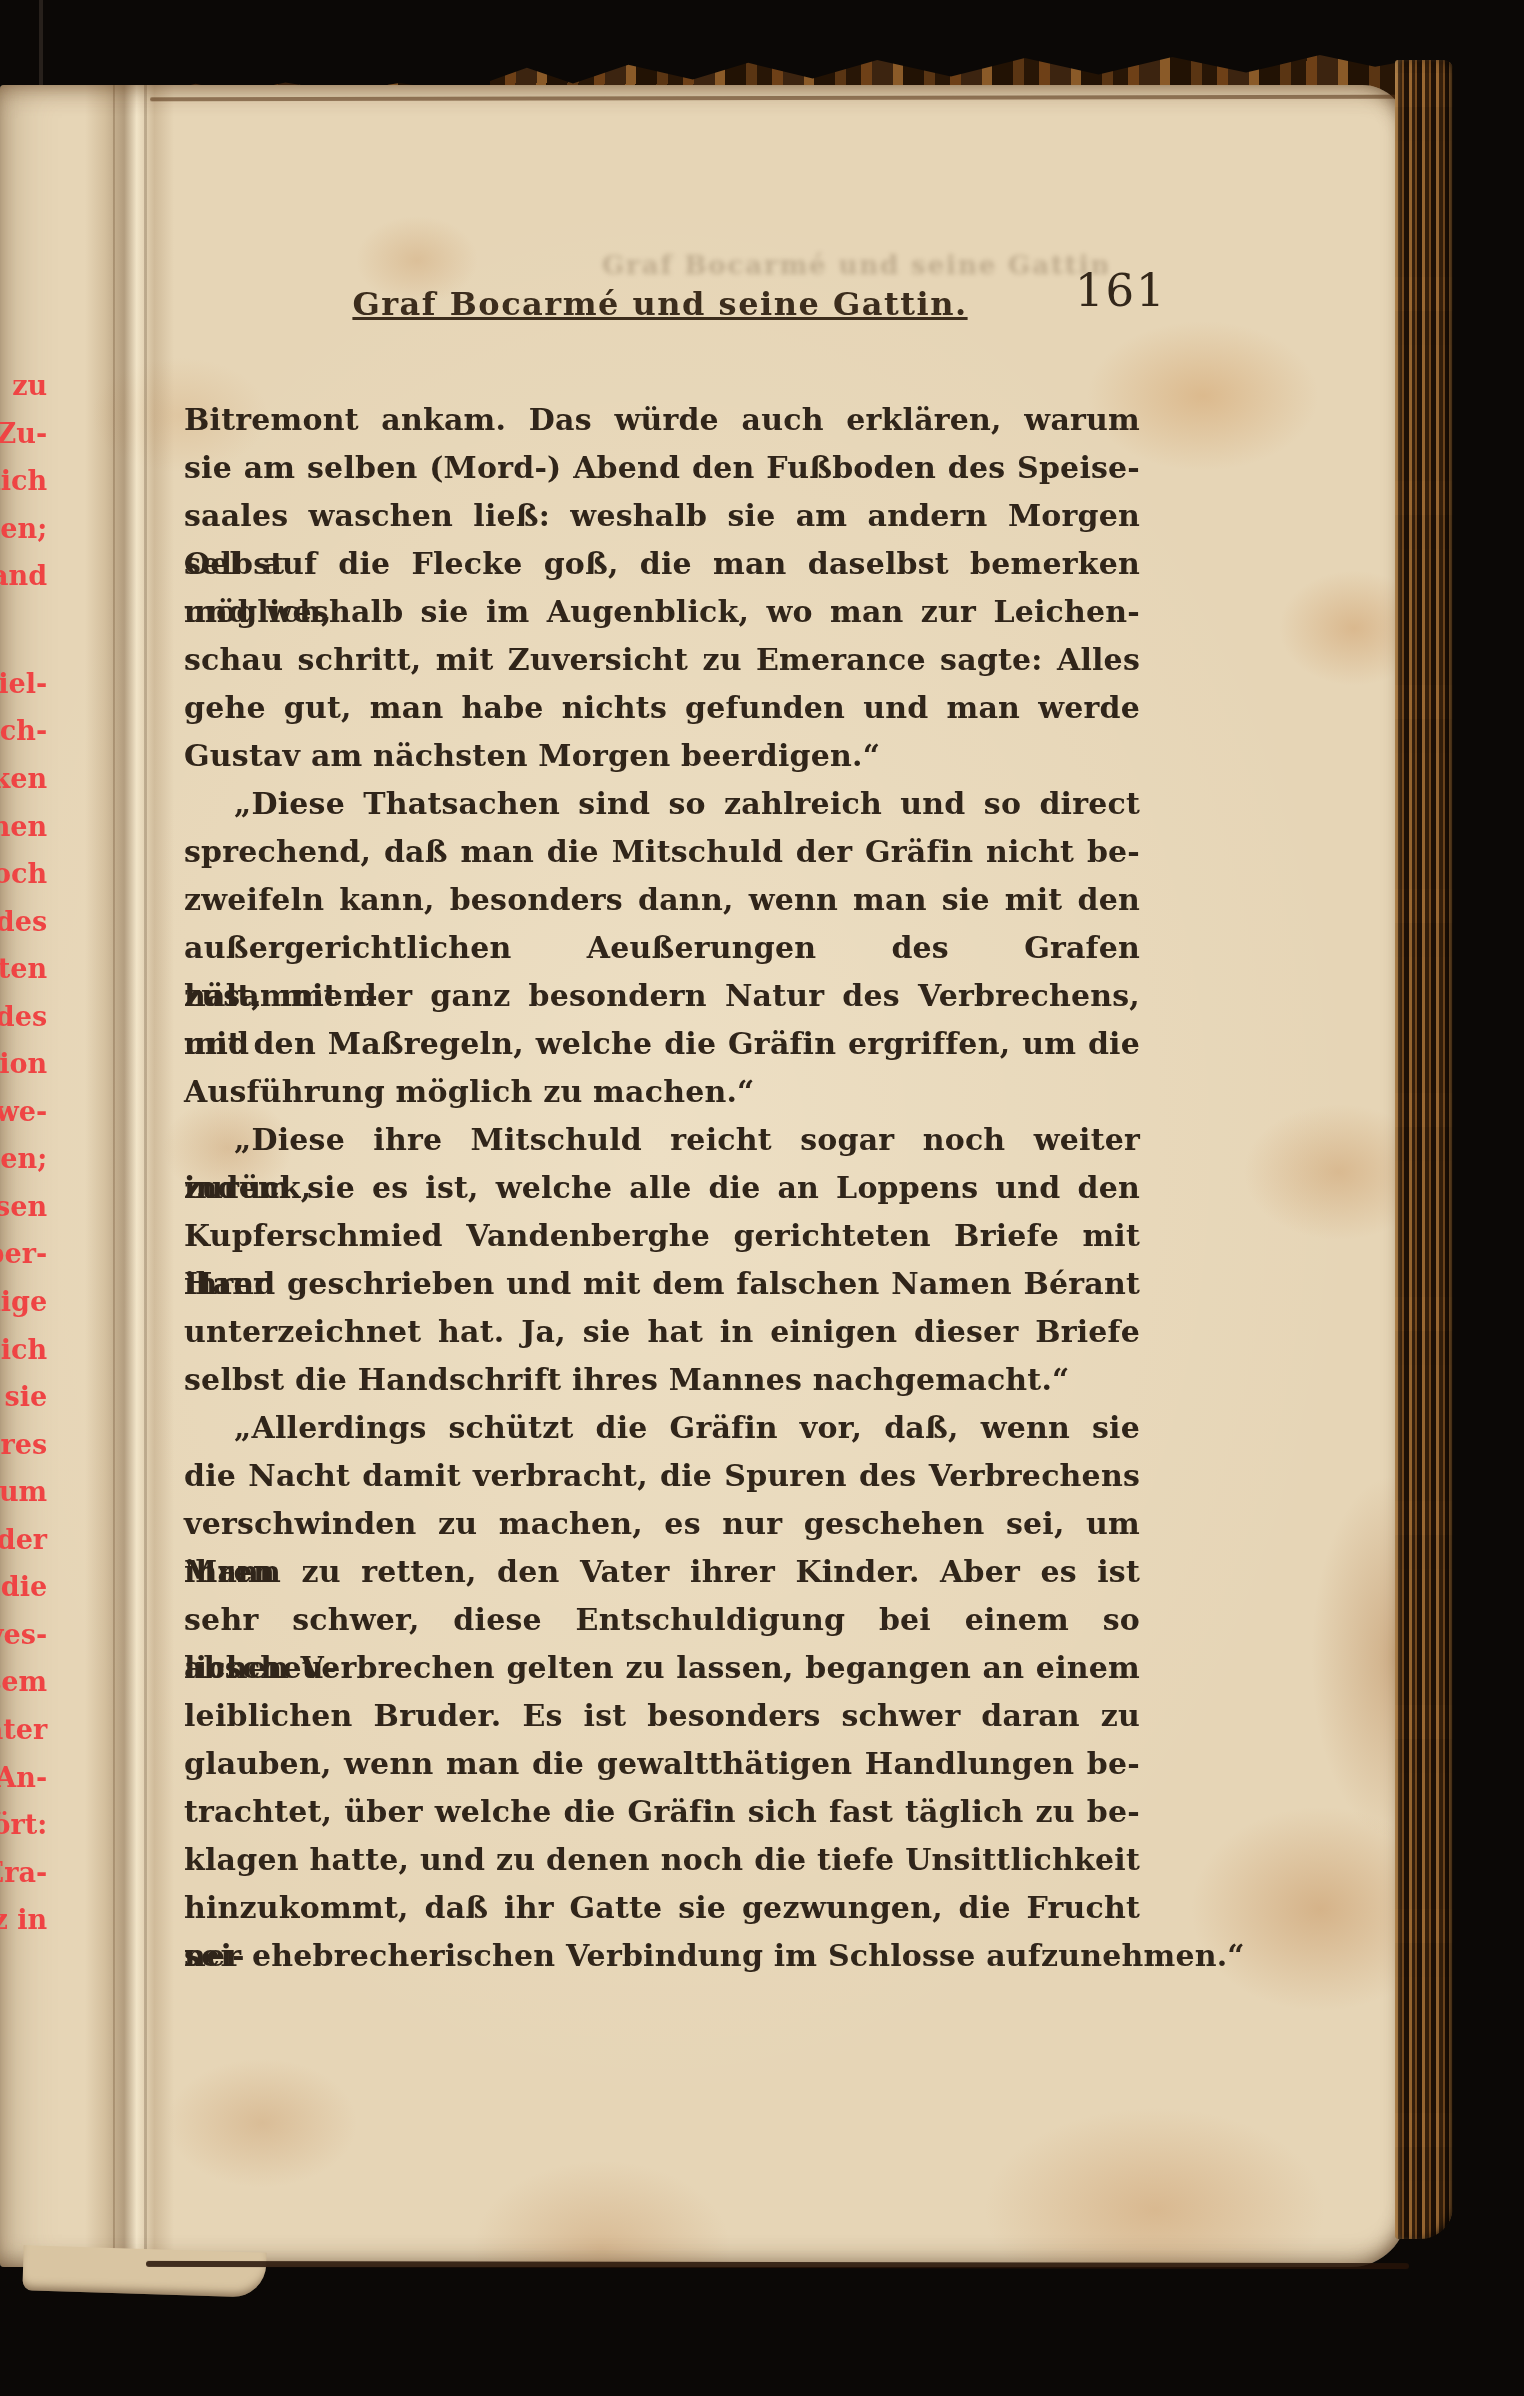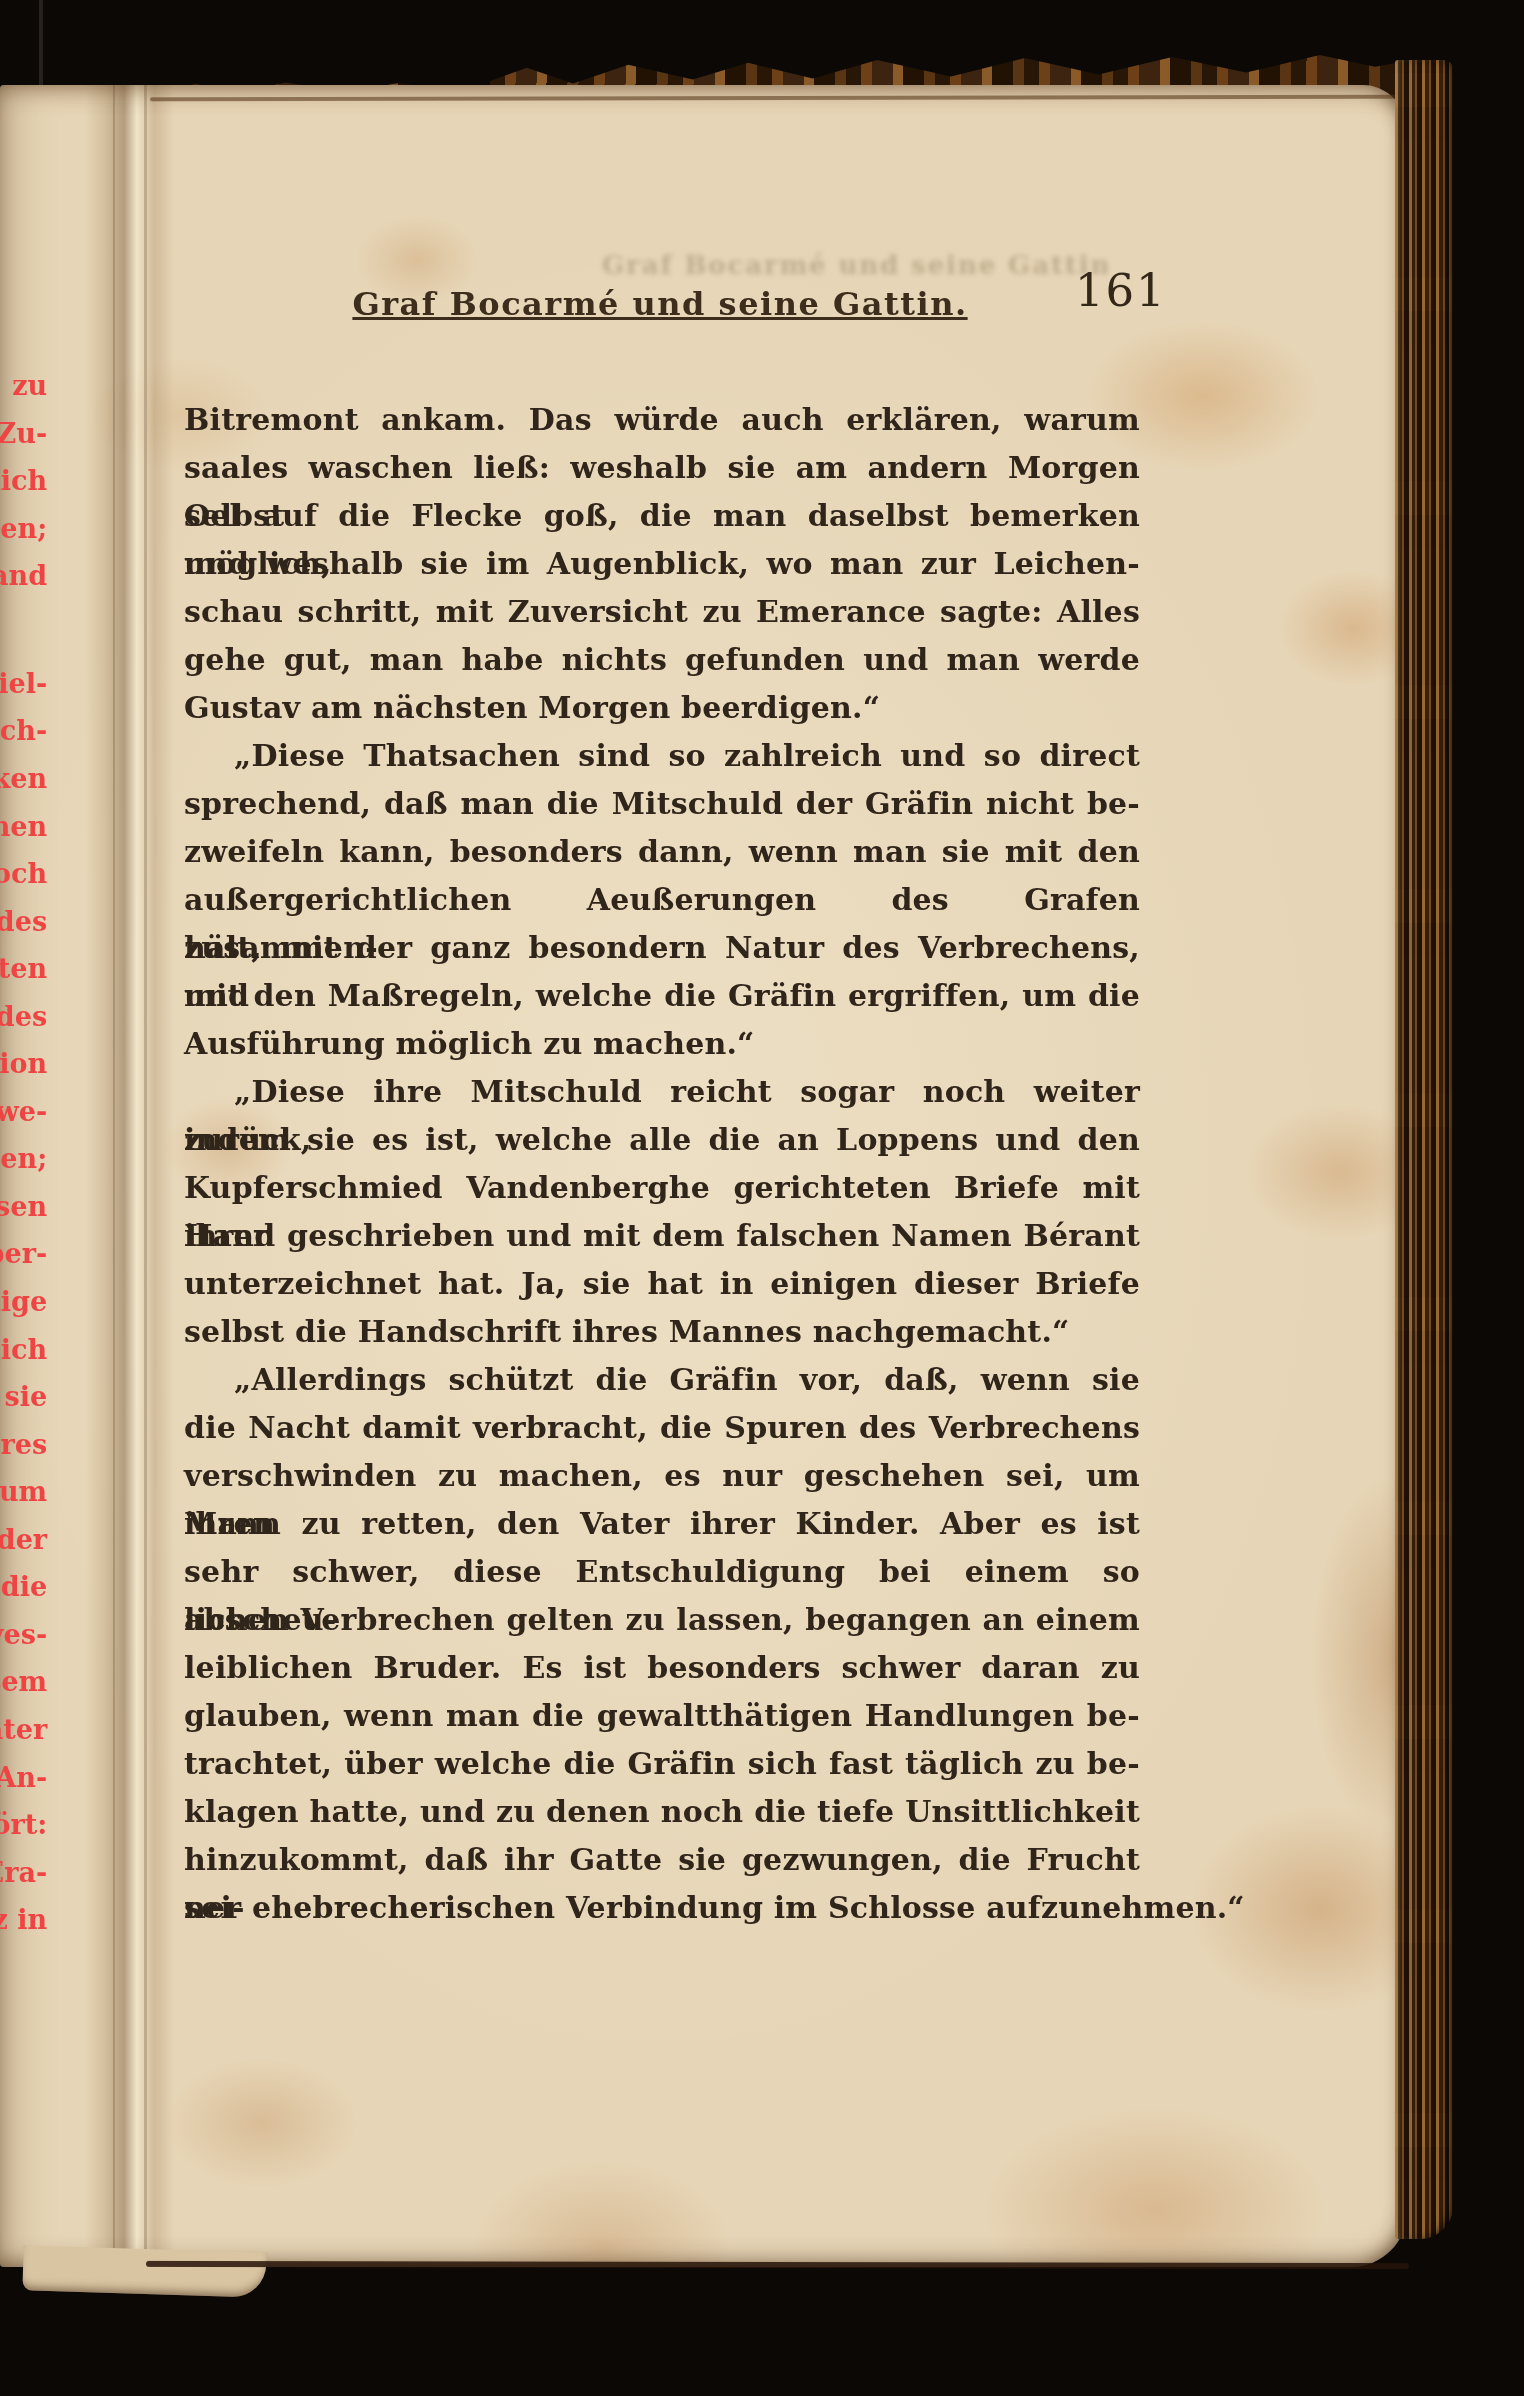--- a/index.html
+++ b/index.html
@@ -155,20 +155,21 @@
 <div class="fore-edge"></div>
 <div class="bottom-line"></div>
 
 <div class="ghost">Graf Bocarmé und seine Gattin</div>
 
 <div class="header-title">Graf Bocarmé und seine Gattin.</div>
 <div class="page-number">161</div>
 
 <div class="text-block">
     <div class="line j">Bitremont ankam. Das würde auch erklären, warum</div>
+    <div class="line j">sie am selben (Mord-) Abend den Fußboden des Speise-</div>
     <div class="line j">saales waschen ließ: weshalb sie am andern Morgen selbst</div>
     <div class="line j">Oel auf die Flecke goß, die man daselbst bemerken möglich,</div>
     <div class="line j">und weshalb sie im Augenblick, wo man zur Leichen-</div>
     <div class="line j">schau schritt, mit Zuversicht zu Emerance sagte: Alles</div>
     <div class="line j">gehe gut, man habe nichts gefunden und man werde</div>
     <div class="line">Gustav am nächsten Morgen beerdigen.“</div>
     <div class="line j ind">„Diese Thatsachen sind so zahlreich und so direct</div>
     <div class="line j">sprechend, daß man die Mitschuld der Gräfin nicht be-</div>
     <div class="line j">zweifeln kann, besonders dann, wenn man sie mit den</div>
     <div class="line j">außergerichtlichen Aeußerungen des Grafen zusammen-</div>

